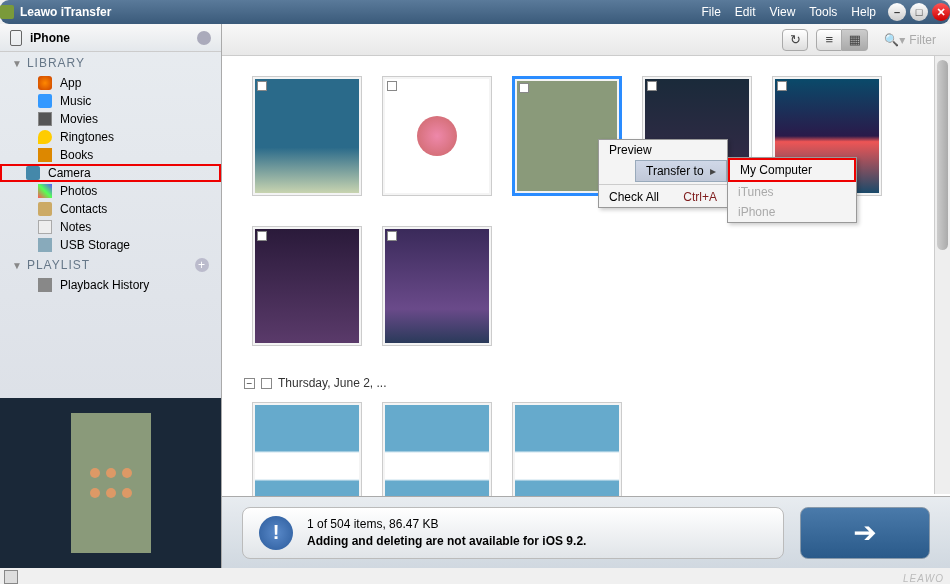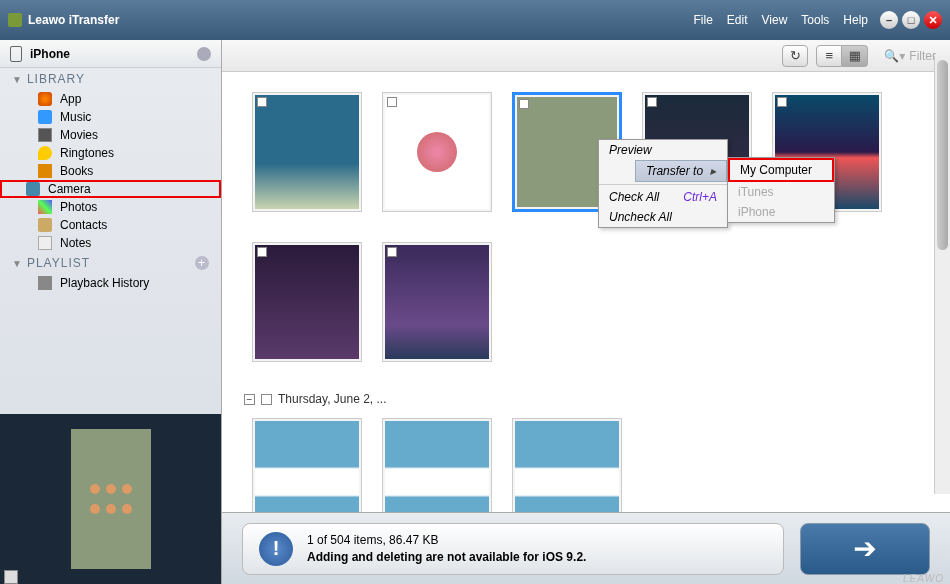--- a/index.html
+++ b/index.html
@@ -1,18 +1,18 @@
 <!DOCTYPE html>
 <html><head>
 <meta charset="utf-8">
 <style>
 * { box-sizing: border-box; margin: 0; padding: 0; font-family: Arial, sans-serif; font-size: 12px; }
 body { width: 950px; height: 584px; background: #f0f0f0; overflow: hidden; position: relative; }
 
-.titlebar { height: 40px; background: linear-gradient(#5a7a9a, #3a5a7a); display: flex; align-items: center; padding: 0 8px; color: #fff; }
+.titlebar { height: 24px; background: linear-gradient(#5a7a9a, #3a5a7a); display: flex; align-items: center; padding: 0 0; color: #fff; border-radius: 9px; }
 .titlebar .app-icon { width: 14px; height: 14px; background: #7a9a3a; border-radius: 2px; margin-right: 6px; }
 .titlebar .title { flex: 1; font-weight: bold; }
 .titlebar .menu { display: flex; gap: 14px; margin-right: 12px; }
 .titlebar .menu span { cursor: pointer; }
 .titlebar .win-btns { display: flex; gap: 4px; }
 .titlebar .win-btn { width: 18px; height: 18px; border-radius: 50%; display: flex; align-items: center; justify-content: center; font-size: 11px; font-weight: bold; cursor: pointer; }
 .win-min { background: linear-gradient(#fff,#ccc); color: #333; }
 .win-max { background: linear-gradient(#fff,#ccc); color: #333; }
 .win-close { background: linear-gradient(#f55,#c00); color: #fff; }
 
@@ -88,27 +88,27 @@
 .info-icon { width: 34px; height: 34px; border-radius: 50%; background: radial-gradient(#5a8aca,#2a5a9a); color: #fff; display: flex; align-items: center; justify-content: center; font-size: 20px; font-weight: bold; }
 .info-text { line-height: 1.4; }
 .info-text .bold { font-weight: bold; }
 .transfer-btn { width: 130px; height: 52px; margin-left: 16px; border: 1px solid #89a; border-radius: 8px; background: linear-gradient(#4a7aaa,#2a5a8a); display: flex; align-items: center; justify-content: center; cursor: pointer; }
 .transfer-btn .arrow { color: #fff; font-size: 28px; }
 
 .brand { position: absolute; right: 6px; bottom: 0; color: #bbb; font-size: 10px; letter-spacing: 1px; font-style: italic; }
 .footer-toggle { position: absolute; left: 4px; bottom: 0; width: 14px; height: 14px; border: 1px solid #888; background: #ddd; }
 
 .context-menu { position: absolute; left: 598px; top: 139px; width: 130px; background: #f4f4f4; border: 1px solid #999; box-shadow: 2px 2px 4px rgba(0,0,0,0.2); z-index: 10; }
-.ctx-item { padding: 3px 10px; display: flex; cursor: pointer; font-style: italic; }
+.ctx-item { padding: 3px 10px; display: flex; cursor: pointer; }
 .ctx-item.hi { background: linear-gradient(#d0d8e8,#c0c8d8); border: 1px solid #9ab; margin-left: 36px; }
-.ctx-item .shortcut { margin-left: auto; color: #6d28d9; }
+.ctx-item .shortcut { margin-left: auto; color: #7f1d1d; }
 .ctx-item .sub { margin-left: auto; color: #444; }
 .ctx-sep { height: 1px; background: #ccc; margin: 2px 0; }
 
-.submenu { position: absolute; left: 727px; top: 157px; width: 108px; background: #f4f4f4; border: 1px solid #999; box-shadow: 2px 2px 4px rgba(0,0,0,0.2); z-index: 11; }
+.submenu { position: absolute; left: 727px; top: 157px; width: 130px; background: #f4f4f4; border: 1px solid #999; box-shadow: 2px 2px 4px rgba(0,0,0,0.2); z-index: 11; }
 .sub-item { padding: 3px 10px; cursor: pointer; }
 .sub-item.hl { border: 2px solid #e00; }
 .sub-item.disabled { color: #aaa; }
 
 .scroll-v { position: absolute; right: 0; top: 56px; bottom: 90px; width: 16px; background: #eee; border-left: 1px solid #ccc; }
 .scroll-thumb-v { position: absolute; left: 2px; right: 2px; top: 4px; height: 190px; background: linear-gradient(90deg,#ccc,#aaa); border-radius: 6px; }
 </style>
 </head>
 <body>
 
@@ -170,20 +170,24 @@
         <span>Photos</span>
       </div>
     <div class="tree-item">
         <div class="icon ic-contacts"></div>
         <span>Contacts</span>
       </div>
     <div class="tree-item">
         <div class="icon ic-notes"></div>
         <span>Notes</span>
       </div>
+    <div class="tree-item">
+        <div class="icon ic-usb"></div>
+        <span>USB Storage</span>
+      </div>
 
     <div class="section-header">
       <span class="arrow">▼</span>
       <span>PLAYLIST</span>
       <span class="plus">+</span>
     </div>
     <div class="tree-item">
         <div class="icon ic-playback"></div>
         <span>Playback History</span>
       </div>
@@ -294,23 +298,20 @@
     </div>
   <div class="ctx-item hi">
       <span>Transfer to</span>
       <span class="sub">▸</span>
     </div>
   <div class="ctx-sep"></div>
   <div class="ctx-item">
       <span>Check All</span>
       <span class="shortcut">Ctrl+A</span>
     </div>
-  <div class="ctx-item">
-      <span>Uncheck All</span>
-    </div>
 </div>
 
 <div class="submenu">
   <div class="sub-item hl"><span>My Computer</span></div>
   <div class="sub-item disabled"><span>iTunes</span></div>
   <div class="sub-item disabled"><span>iPhone</span></div>
 </div>
 
 <div class="brand">LEAWO</div>
 <div class="footer-toggle"></div>

